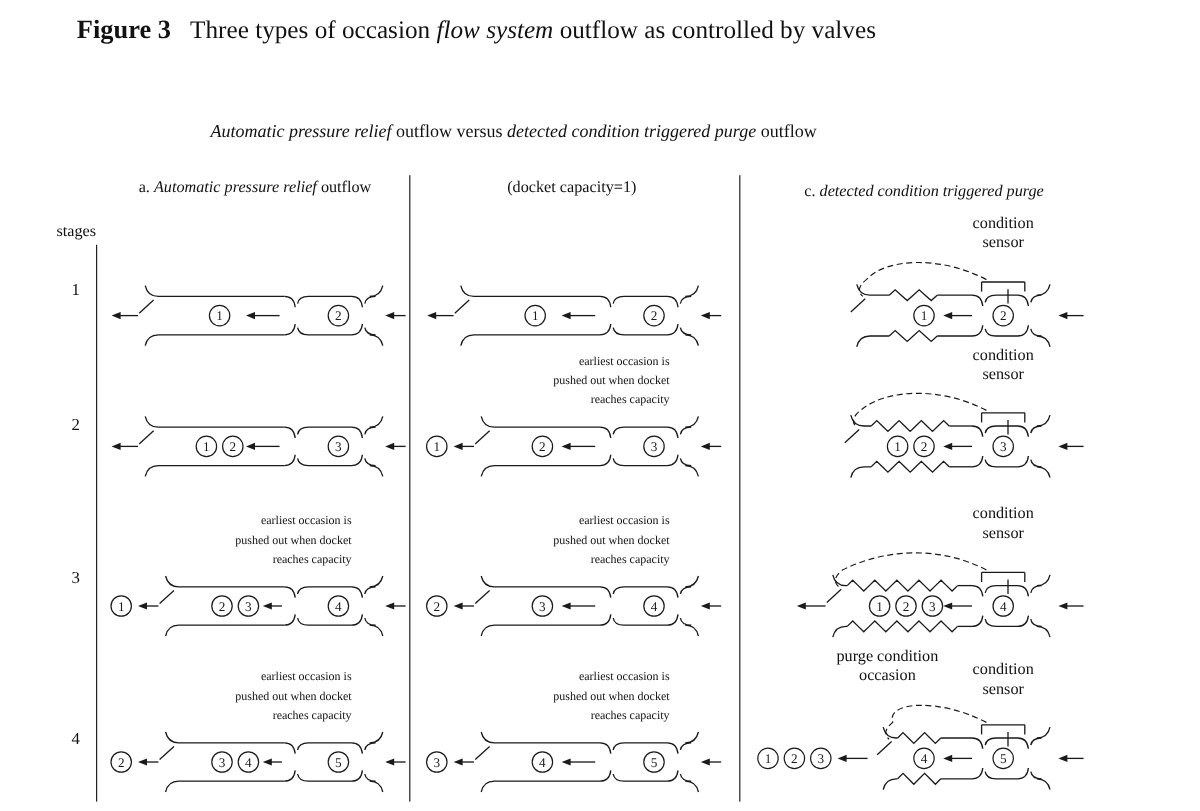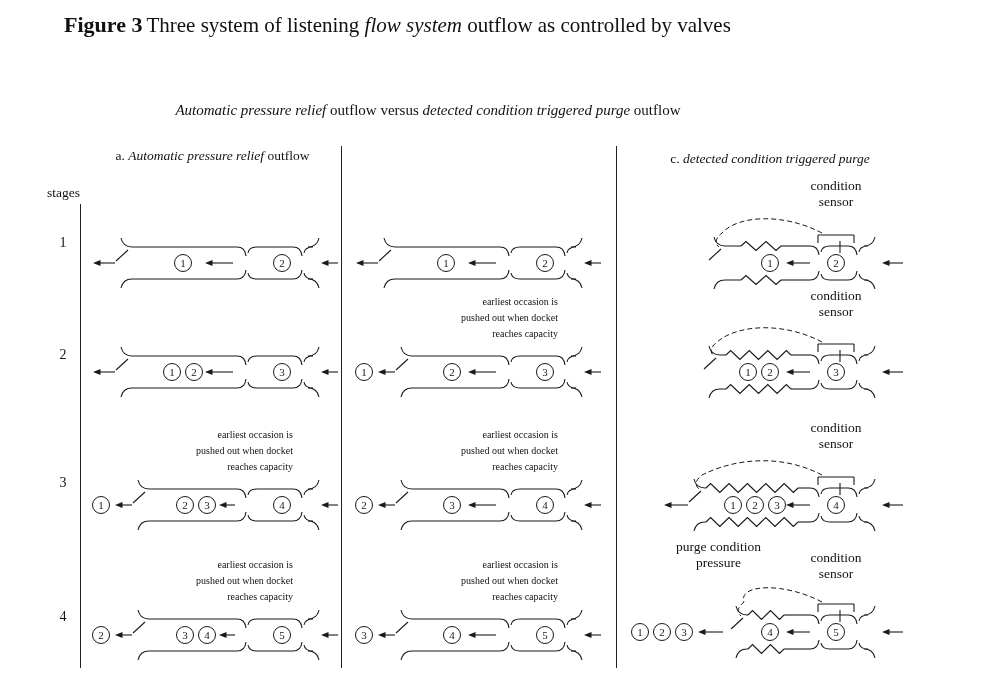--- a/index.html
+++ b/index.html
@@ -1,51 +1,52 @@
 <!DOCTYPE html>
 <html><head>
 <meta charset="utf-8">
 <style>
   *{margin:0;padding:0;box-sizing:border-box}
   html,body{background:#fff}
   body{width:1000px;height:676px;position:relative;font-family:"Liberation Serif",serif;color:#111;overflow:hidden}
   .abs{position:absolute}
-  .title-row{left:64px;top:12px;display:flex;gap:4px;align-items:baseline;white-space:nowrap}
+  .title-row{left:64px;top:12px;display:flex;gap:16px;align-items:baseline;white-space:nowrap}
   .fig-label{font-weight:700;font-size:22px}
   .title-text{font-size:21px}
   .subtitle{left:68px;top:102px;width:720px;text-align:center;font-size:15px}
   .col-header{text-align:center;font-size:13.5px;font-weight:400;line-height:17px}
   .note{font-size:10px;line-height:16px;text-align:right}
   .side-label{font-size:13.5px}
   .stage-num{font-size:14px;width:16px;text-align:center}
   .vline{width:1px;background:#222}
   .small-label{font-size:13.5px;line-height:16px;text-align:center}
   svg{overflow:visible}
   svg text{font-family:"Liberation Serif",serif}
 </style>
 </head>
 <body>
 
 <div class="abs title-row">
   <span class="fig-label">Figure 3</span>
-  <span class="title-text"><span>Three system of listening </span><i>flow system</i><span> outflow as controlled by valves</span></span>
+  <span class="title-text"><span>Three types of occasion </span><i>flow system</i><span> outflow as controlled by valves</span></span>
 </div>
 
 <div class="abs subtitle"><i>Automatic pressure relief</i><span> outflow versus </span><i>detected condition triggered purge</i><span> outflow</span></div>
 
 <div class="abs side-label" style="left:47px;top:185px">stages</div>
 
 <div class="abs vline" style="left:80px;top:204px;height:464px"></div>
 <div class="abs vline" style="left:341px;top:146px;height:522px"></div>
 <div class="abs vline" style="left:616px;top:146px;height:522px"></div>
 
 <div class="abs col-header" style="left:85px;top:147px;width:255px">
   <div><span>a. </span><i>Automatic pressure relief</i><span> outflow</span></div>
 </div>
 <div class="abs col-header" style="left:345px;top:147px;width:263px">
+  <div>(docket capacity=1)</div>
 </div>
 <div class="abs col-header" style="left:620px;top:150px;width:300px">
   <div><span>c. </span><i>detected condition triggered purge</i><span></span></div>
 </div>
 
 <div class="abs stage-num" style="left:55px;top:235px">1</div>
 <div class="abs stage-num" style="left:55px;top:347px">2</div>
 <div class="abs stage-num" style="left:55px;top:475px">3</div>
 <div class="abs stage-num" style="left:55px;top:609px">4</div>
 
@@ -84,23 +85,23 @@
   <div>sensor</div>
 </div>
 <div class="abs small-label" style="left:790px;top:420px;width:92px">
   <div>condition</div>
   <div>sensor</div>
 </div>
 <div class="abs small-label" style="left:790px;top:550px;width:92px">
   <div>condition</div>
   <div>sensor</div>
 </div>
-<div class="abs small-label" style="left:651px;top:539px;width:135px">
+<div class="abs small-label" style="left:672px;top:539px;width:135px">
   <div>purge condition</div>
-  <div>pressure</div>
+  <div>occasion</div>
 </div>
 
 <svg class="abs" style="left:85px;top:221px" width="255" height="80" viewBox="0 0 255 80">
     <path d="M 36,17 Q 38,26 47,26 L 152,26" fill="none" stroke="#1a1a1a" stroke-width="1.1"></path>
     <path d="M 152,26 Q 160,26 161,35" fill="none" stroke="#1a1a1a" stroke-width="1.1"></path>
     <path d="M 163,32 Q 164,26 172,26 L 208,26 Q 216,26 217,35" fill="none" stroke="#1a1a1a" stroke-width="1.1"></path>
     <path d="M 219,32 Q 220,26 228,26 L 223,26 Q 232,26 234,17" fill="none" stroke="#1a1a1a" stroke-width="1.1"></path>
     <path d="M 36,67 Q 38,58 47,58 L 152,58" fill="none" stroke="#1a1a1a" stroke-width="1.1"></path>
     <path d="M 152,58 Q 160,58 161,49" fill="none" stroke="#1a1a1a" stroke-width="1.1"></path>
     <path d="M 163,52 Q 164,58 172,58 L 208,58 Q 216,58 217,49" fill="none" stroke="#1a1a1a" stroke-width="1.1"></path>

